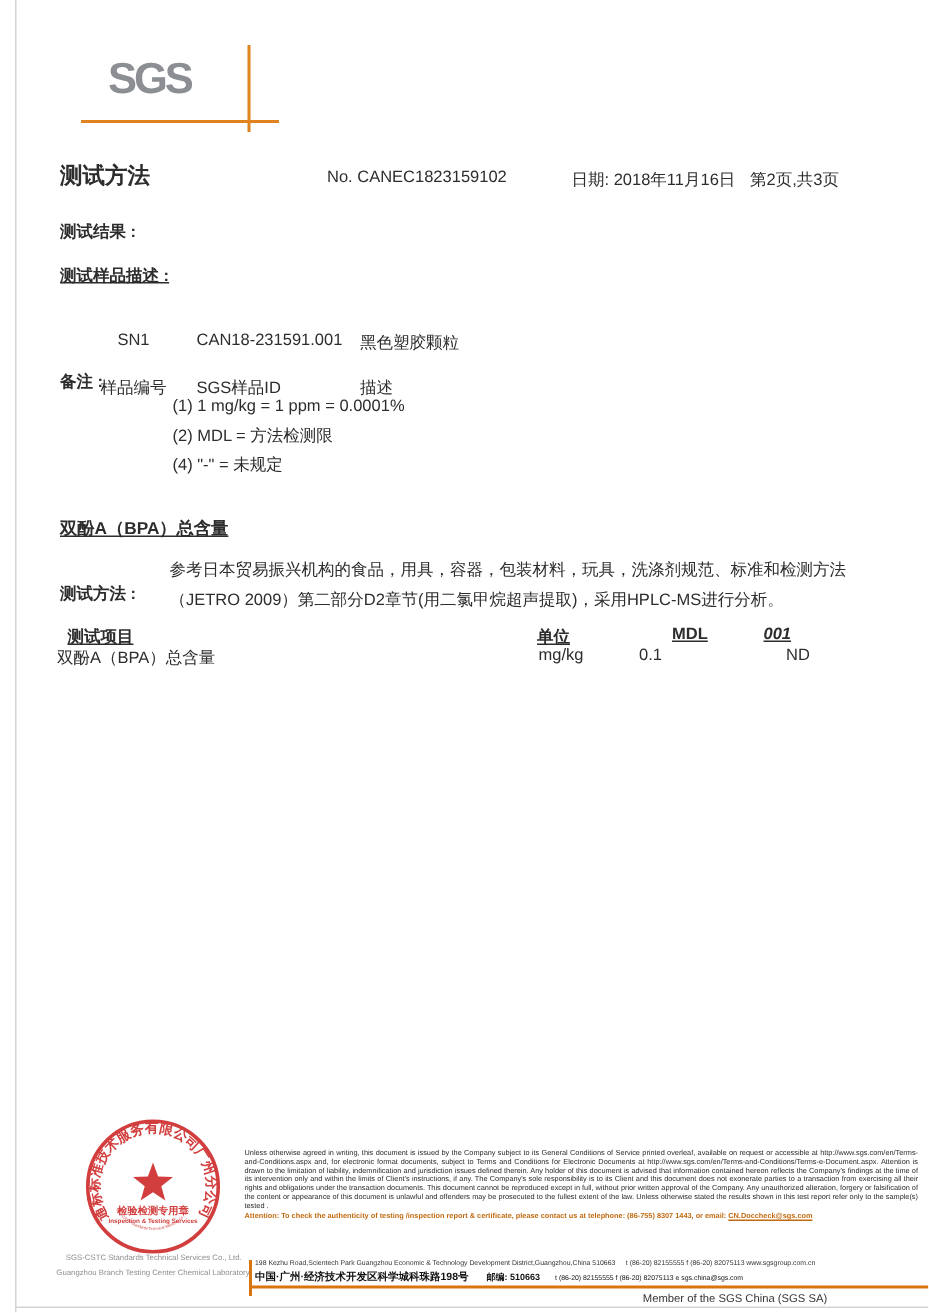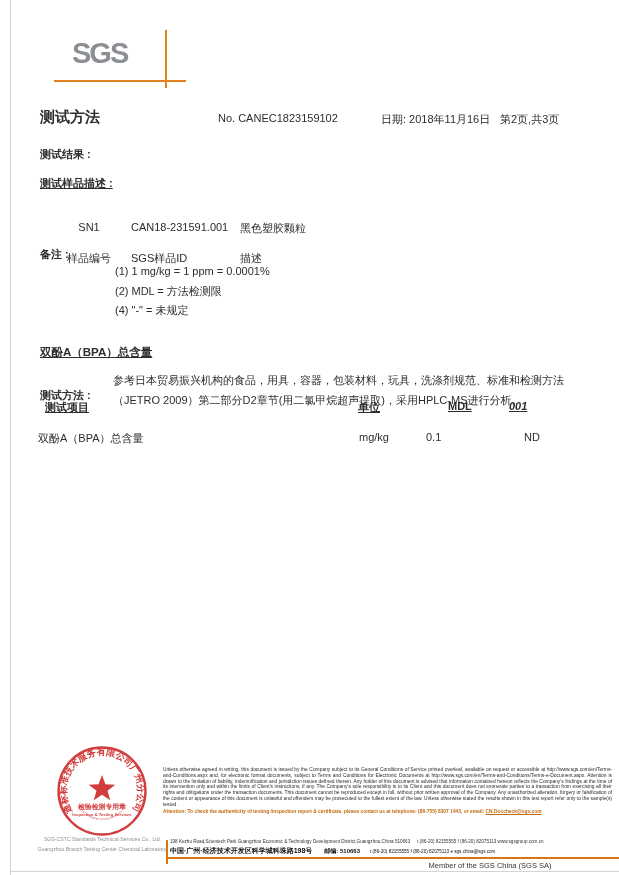--- a/index.html
+++ b/index.html
@@ -38,21 +38,21 @@
   .remarks-label { left:40px; top:247px; }
   .remarks { left:115px; top:262px; font-size:11px; line-height:19.5px; }
 
   .bpa-heading { left:40px; top:345px; font-size:11.5px; font-weight:bold; text-decoration:underline; }
   .method-label { left:40px; top:371px;margin-top:17px; }
   .method-text { left:113px; top:371px; width:472px; font-size:11px; line-height:19.5px; }
 
   
   .rt { font-size:11px; }
   .rt-h { font-weight:bold; text-decoration:underline; }
-  .rt-hrow { top:400px; }
+  .rt-hrow { top:417px; }
   .rt-drow { top:431px; }
   .rt-item-h { left:45px; }
   .rt-unit-h { left:358px; }
   .rt-mdl-h  { left:420px;padding-left:28px; }
   .rt-001-h  { left:477px; font-style:italic;margin-left:32px; }
   .rt-item { left:38px; }
   .rt-unit { left:359px; }
   .rt-mdl  { left:426px; }
   .rt-001  { left:481px;margin-left:43px; }
 

